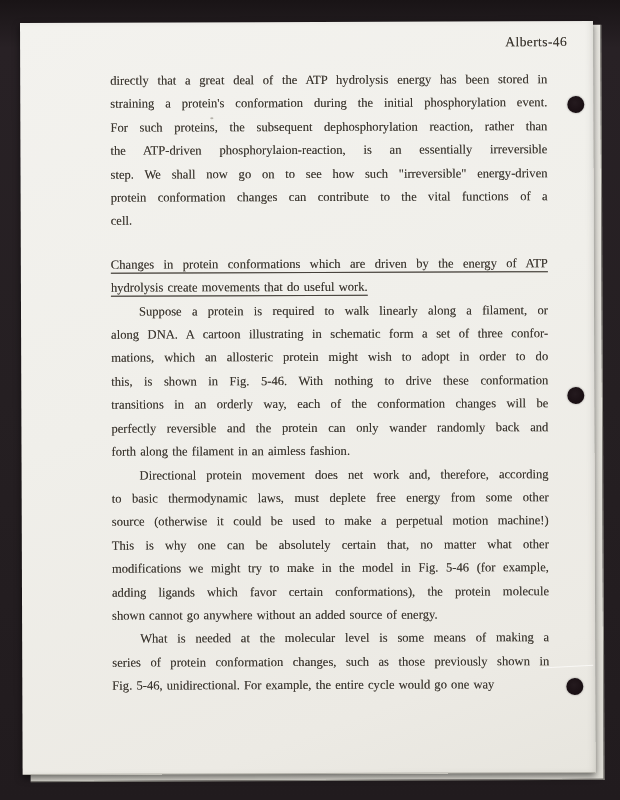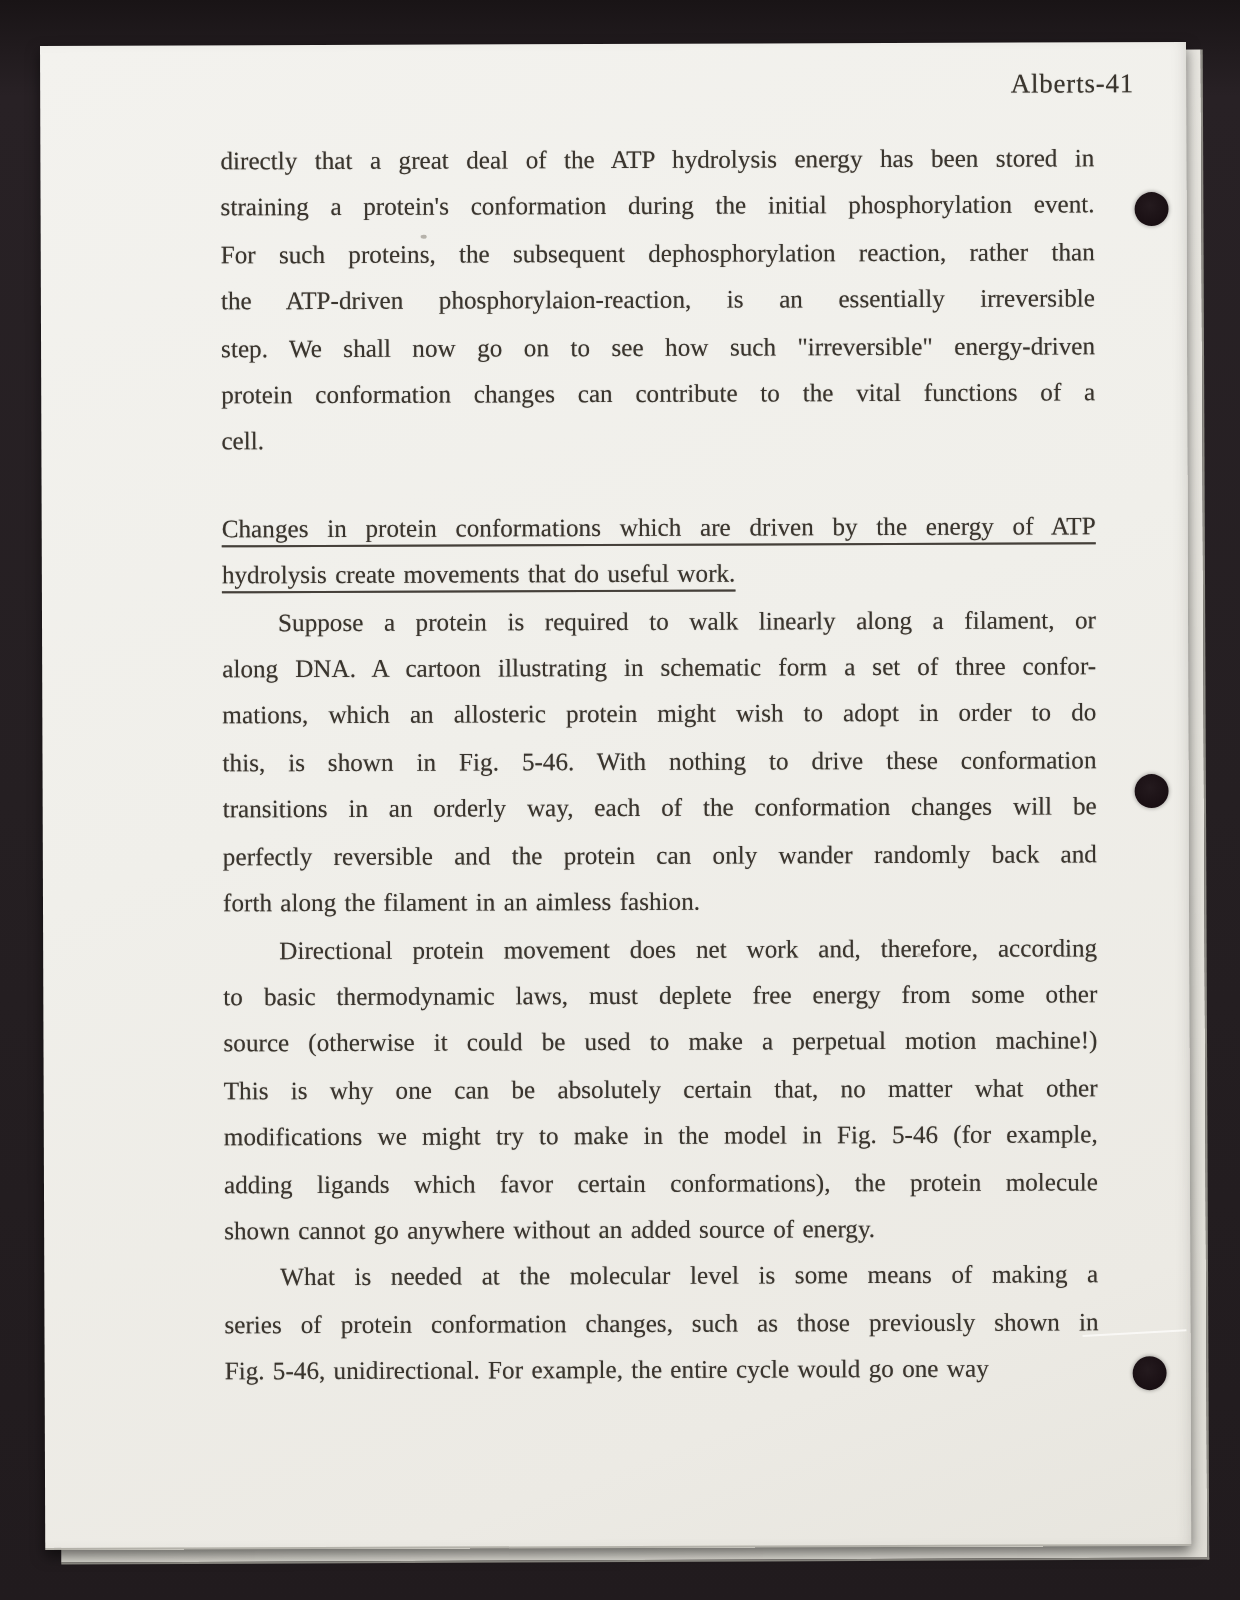--- a/index.html
+++ b/index.html
@@ -86,21 +86,21 @@
     border-radius: 50%;
   }
 </style>
 </head>
 <body>
 
 <div class="scan-bg"></div>
 <div class="sheet-under"></div>
 
 <div class="paper">
-  <div class="page-label">Alberts-41</div>
+  <div class="page-label">Alberts-46</div>
 
   <div class="text-block">
       <div class="para body">
         <div class="line just">directly that a great deal of the ATP hydrolysis energy has been stored in</div>
         <div class="line just">straining a protein's conformation during the initial phosphorylation event.</div>
         <div class="line just">For such proteins, the subsequent dephosphorylation reaction, rather than</div>
         <div class="line just">the ATP-driven phosphorylaion-reaction, is an essentially irreversible</div>
         <div class="line just">step. We shall now go on to see how such "irreversible" energy-driven</div>
         <div class="line just">protein conformation changes can contribute to the vital functions of a</div>
         <div class="line">cell.</div>

